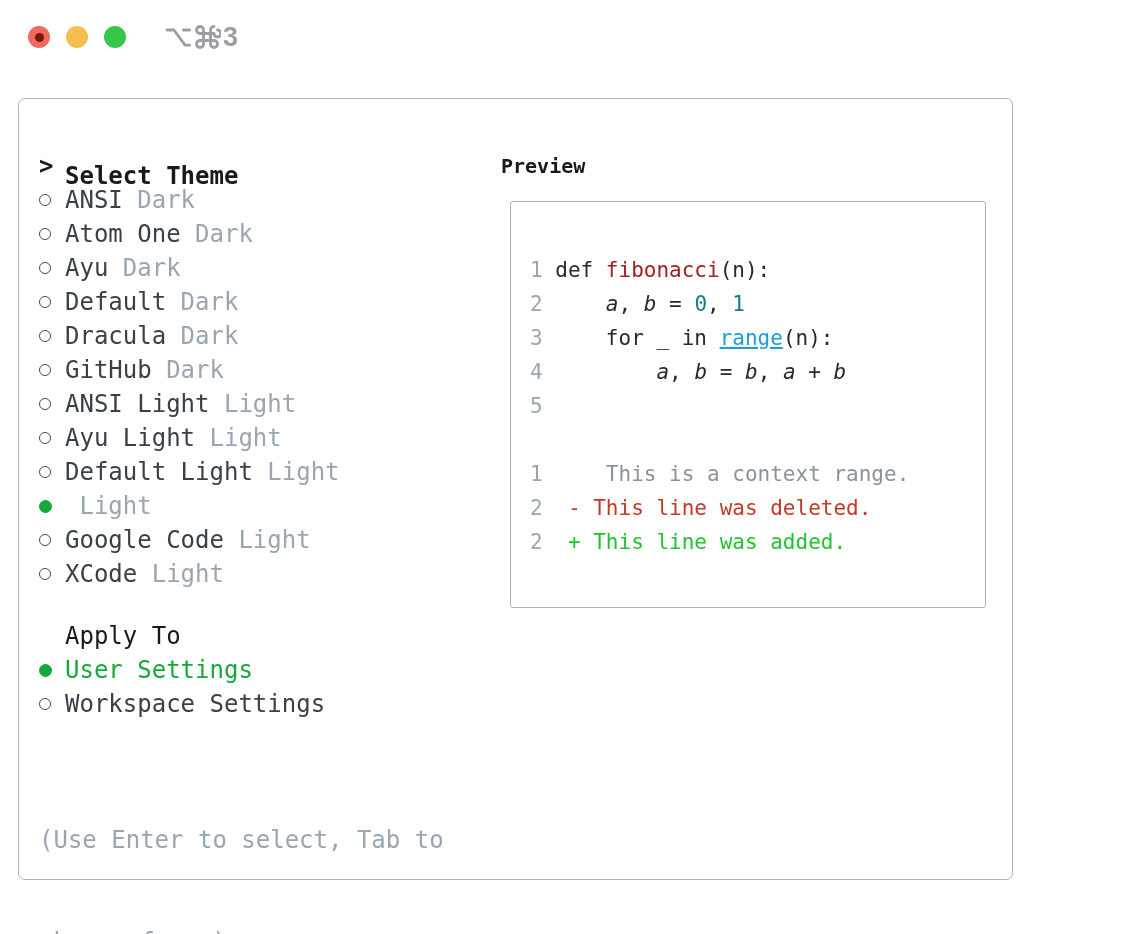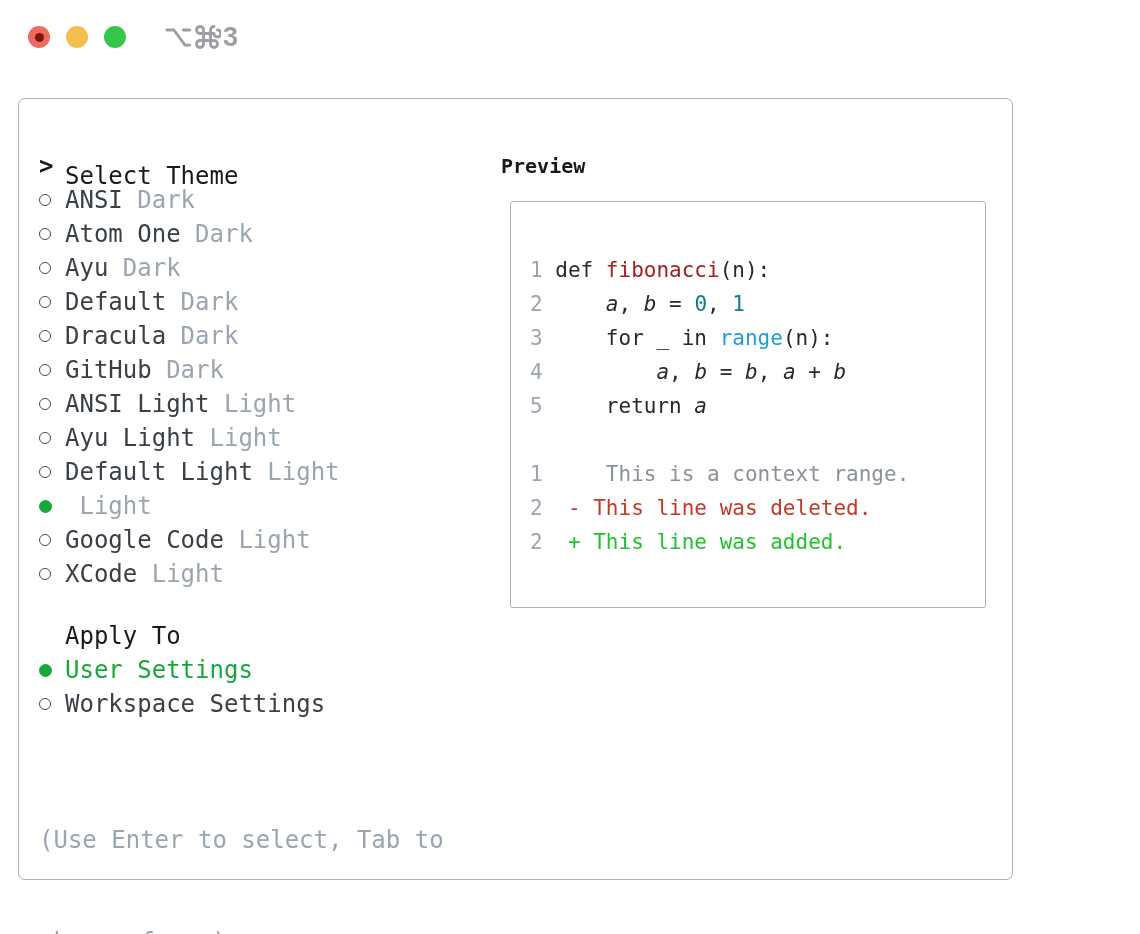--- a/index.html
+++ b/index.html
@@ -45,38 +45,38 @@
   
   .left-col{position:absolute;left:20px;top:50px;font-size:24px;line-height:34px;}
   .row{display:flex;height:34px;align-items:center;}
   .icon-cell{width:26px;display:flex;align-items:center;flex:none;}
   .radio{width:12px;height:12px;border:1.5px solid var(--radio-gray);border-radius:50%;box-sizing:border-box;}
   .row.selected .radio{width:13px;height:13px;background:var(--accent-green);border-color:var(--accent-green);}
   .name{color:var(--item-gray);white-space:pre;}
   .row.selected .name{color:var(--accent-green);}
   .tag{color:var(--muted-gray);margin-left:1ch;white-space:pre;}
   .hdr-prefix{color:var(--header-black);font-weight:bold;}
-  .hdr-label{color:var(--header-black);font-weight:normal;white-space:pre;margin-top:20px;}
+  .hdr-label{color:var(--header-black);font-weight:bold;white-space:pre;margin-top:20px;}
   .apply-block{margin-top:28px;}
   .apply-hdr{color:var(--header-black);white-space:pre;}
   .help{margin-top:34px;color:var(--muted-gray);white-space:pre;}
 
   
   .preview-header{position:absolute;left:482px;top:50px;height:34px;line-height:34px;
                   font-size:20px;font-weight:bold;color:var(--header-black);}
   .preview-box{position:absolute;left:491px;top:102px;width:476px;height:407px;box-sizing:border-box;
                border:1.5px solid var(--border-gray);border-radius:3px;
                padding:51px 0 0 19px;font-size:21px;line-height:34px;overflow:hidden;}
   .code-line{display:flex;height:34px;align-items:center;}
   .ln{width:1ch;margin-right:1ch;color:var(--muted-gray);white-space:pre;flex:none;}
   .content{white-space:pre;color:var(--code-fg);}
   .seg-fg{color:var(--code-fg);}
   .seg-func{color:var(--func-red);}
   .seg-num{color:var(--number-teal);}
-  .seg-builtin{color:var(--builtin-blue);}
+  .seg-builtin{color:var(--builtin-blue);text-decoration:underline;}
   .seg-var{color:var(--code-fg);font-style:italic;}
   .seg-context{color:var(--context-gray);}
   .seg-del{color:var(--diff-del-red);}
   .seg-add{color:var(--diff-add-green);margin-top:40px;}
 </style>
 </head>
 <body>
 
 <div class="window">
 
@@ -236,21 +236,20 @@
           <div class="code-line">
     <span class="ln">3</span>
     <span class="content"><span class="seg-fg">    for _ in </span><span class="seg-builtin">range</span><span class="seg-fg">(n):</span></span>
   </div>
           <div class="code-line">
     <span class="ln">4</span>
     <span class="content"><span class="seg-fg">        </span><span class="seg-var">a</span><span class="seg-fg">, </span><span class="seg-var">b</span><span class="seg-fg"> = </span><span class="seg-var">b</span><span class="seg-fg">, </span><span class="seg-var">a</span><span class="seg-fg"> + </span><span class="seg-var">b</span></span>
   </div>
           <div class="code-line">
     <span class="ln">5</span>
-    <span class="content"><span class="seg-fg">    return </span><span class="seg-var">a</span></span>
   </div>
           <div class="code-line">
     <span class="ln"></span>
     <span class="content"></span>
   </div>
           <div class="code-line">
     <span class="ln">1</span>
     <span class="content"><span class="seg-context">    This is a context range.</span></span>
   </div>
           <div class="code-line">

